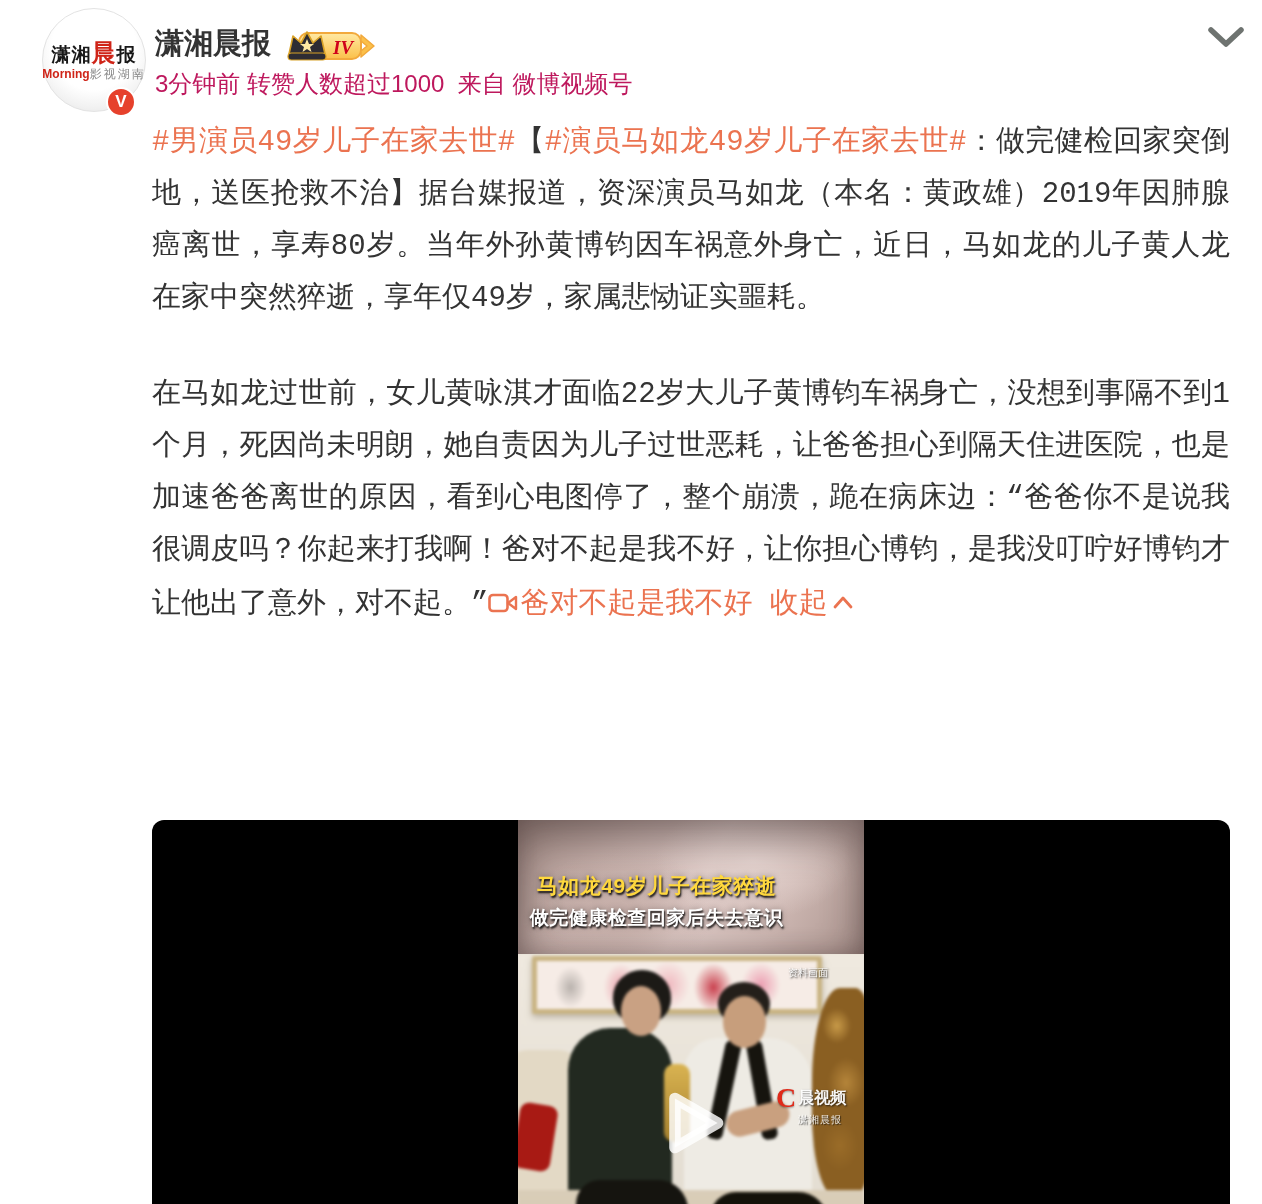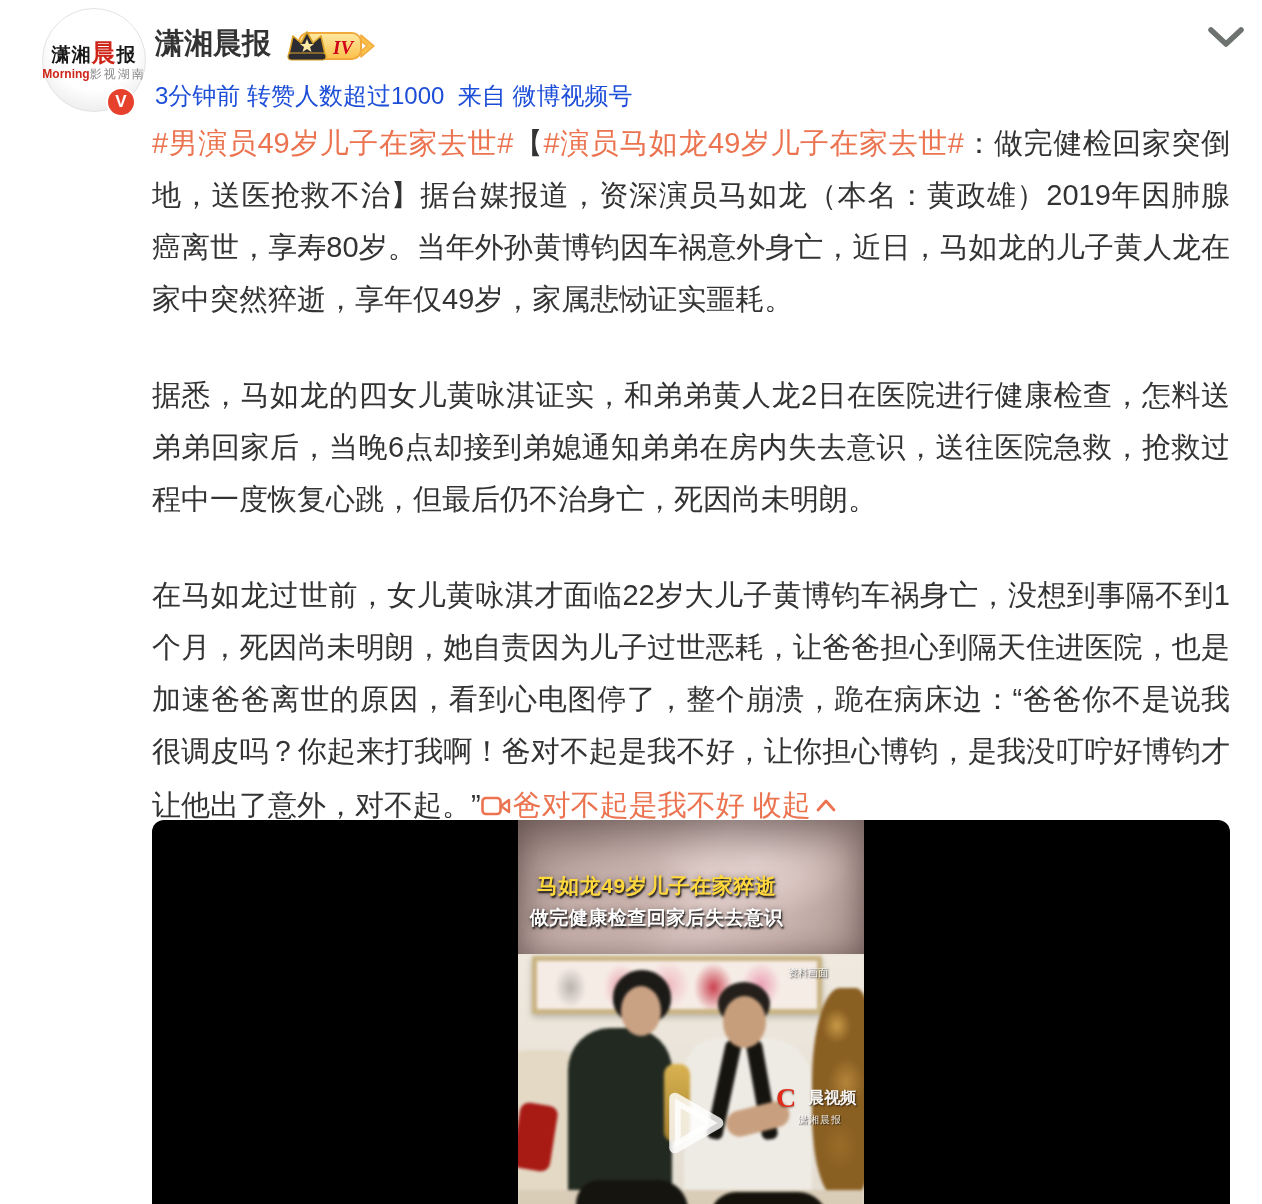--- a/index.html
+++ b/index.html
@@ -22,26 +22,26 @@
   .avatar-sub { font-size:12px; line-height:10px; margin-top:2px; white-space:nowrap; }
   .avatar-sub .red { color:#cf2418; font-weight:bold; }
   .avatar-sub .gray { color:#8a8a8a; letter-spacing:2px; }
   .verified-badge {
     position:absolute; left:64px; top:79px; width:30px; height:30px; border-radius:50%;
     background:#e6412c; color:#fff; font-weight:bold; font-size:17px;
     display:flex; align-items:center; justify-content:center; border:2px solid #fff;
   }
   .username { position:absolute; left:155px; top:24px; font-size:29px; font-weight:700; color:#333; }
   .vip-badge { position:absolute; left:281px; top:26px; width:98px; height:40px; }
-  .meta { position:absolute; left:155px; top:80px; font-size:24px; color:#1d4ed8; white-space:pre; }
+  .meta { position:absolute; left:155px; top:68px; font-size:24px; color:#be185d; white-space:pre; }
   .collapse-chevron { position:absolute; left:1203px; top:22px; width:46px; height:32px; cursor:pointer; }
 
   
   .post-body { position:absolute; left:152px; top:117px; width:1086px; font-size:29px; line-height:52px; color:#333; }
-  .post-body p { margin:0 8px 44px 0; text-align:justify; }
+  .post-body p { margin:0 8px 44px 0; text-align:justify;font-family:Liberation Mono, monospace; }
   .hashtag, .post-link { color:#eb7350; text-decoration:none; cursor:pointer; }
   .link-row { white-space:nowrap; }
   .video-cam-icon { display:inline-block; vertical-align:-3px; margin-right:2px; }
   .chevron-up-icon { display:inline-block; vertical-align:2px; margin-left:4px; }
 
   
   .video-card { position:absolute; left:152px; top:820px; width:1078px; height:420px; background:#000; border-radius:12px; overflow:hidden; cursor:pointer; }
   .video-frame { position:absolute; left:366px; top:0; width:346px; height:613px; background:#110d0d; overflow:hidden; }
 
   .blur-top {
@@ -102,21 +102,21 @@
 
   .material-label {
     position:absolute; top:146px; right:36px; z-index:6;
     font-size:10px; color:rgba(255,255,255,.93);
     text-shadow:1px 1px 2px rgba(0,0,0,.85);
   }
   .play-button { position:absolute; left:134px; top:260px; width:82px; height:86px; z-index:7; }
   .watermark { position:absolute; left:258px; top:264px; z-index:6; white-space:nowrap; }
   .wm-row1 { display:flex; align-items:center; }
   .wm-logo { color:#e02a1a; font-weight:900; font-size:28px; font-family:"Liberation Serif",serif; line-height:28px; text-shadow:0 1px 2px rgba(0,0,0,.4); }
-  .wm-text { color:rgba(255,255,255,.95); font-weight:700; font-size:16px; margin-left:12px; text-shadow:1px 1px 2px rgba(0,0,0,.7); }
+  .wm-text { color:rgba(255,255,255,.95); font-weight:700; font-size:16px; margin-left:2px; text-shadow:1px 1px 2px rgba(0,0,0,.7); }
   .wm-line2 { color:rgba(255,255,255,.88); font-size:10px; letter-spacing:1px; margin-top:1px; margin-left:22px; text-shadow:1px 1px 1px rgba(0,0,0,.7); }
 </style>
 </head>
 <body>
 
 <div class="page">
 
   <div class="avatar-wrap">
     <div class="avatar-circle">
       <div class="avatar-title"><span>潇湘</span><span class="red">晨</span><span>报</span></div>
@@ -148,21 +148,20 @@
 
   <div class="collapse-chevron">
     <svg width="46" height="32" viewBox="0 0 46 32">
       <path d="M8 8 L23 22 L38 8" fill="none" stroke="#6e7370" stroke-width="5.5" stroke-linecap="round" stroke-linejoin="round"></path>
     </svg>
   </div>
 
   <div class="post-body">
     <p><a class="hashtag">#男演员49岁儿子在家去世#</a><span>【</span><a class="hashtag">#演员马如龙49岁儿子在家去世#</a><span>：做完健检回家突倒地，送医抢救不治】据台媒报道，资深演员马如龙（本名：黄政雄）2019年因肺腺癌离世，享寿80岁。当年外孙黄博钧因车祸意外身亡，近日，马如龙的儿子黄人龙在家中突然猝逝，享年仅49岁，家属悲恸证实噩耗。</span></p>
 
-    <p>据悉，马如龙的四女儿黄咏淇证实，和弟弟黄人龙2日在医院进行健康检查，怎料送弟弟回家后，当晚6点却接到弟媳通知弟弟在房内失去意识，送往医院急救，抢救过程中一度恢复心跳，但最后仍不治身亡，死因尚未明朗。</p>
 
     <p><span>在马如龙过世前，女儿黄咏淇才面临22岁大儿子黄博钧车祸身亡，没想到事隔不到1个月，死因尚未明朗，她自责因为儿子过世恶耗，让爸爸担心到隔天住进医院，也是加速爸爸离世的原因，看到心电图停了，整个崩溃，跪在病床边：“爸爸你不是说我很调皮吗？你起来打我啊！爸对不起是我不好，让你担心博钧，是我没叮咛好博钧才让他出了意外，对不起。”</span><span class="link-row"><a class="post-link"><span class="video-cam-icon"><svg width="30" height="24" viewBox="0 0 30 24">
                 <rect x="1.5" y="4" width="18" height="16" rx="3.5" fill="none" stroke="#eb7350" stroke-width="2.6"></rect>
                 <path d="M20 12 L28 6 L28 18 Z" fill="none" stroke="#eb7350" stroke-width="2.4" stroke-linejoin="round"></path>
               </svg></span><span>爸对不起是我不好</span></a> <a class="post-link"><span>收起</span><span class="chevron-up-icon"><svg width="22" height="16" viewBox="0 0 22 16">
                 <path d="M3 13 L11 4 L19 13" fill="none" stroke="#eb7350" stroke-width="2.8" stroke-linecap="round" stroke-linejoin="round"></path>
               </svg></span></a></span></p>
   </div>
 
   <div class="video-card">

